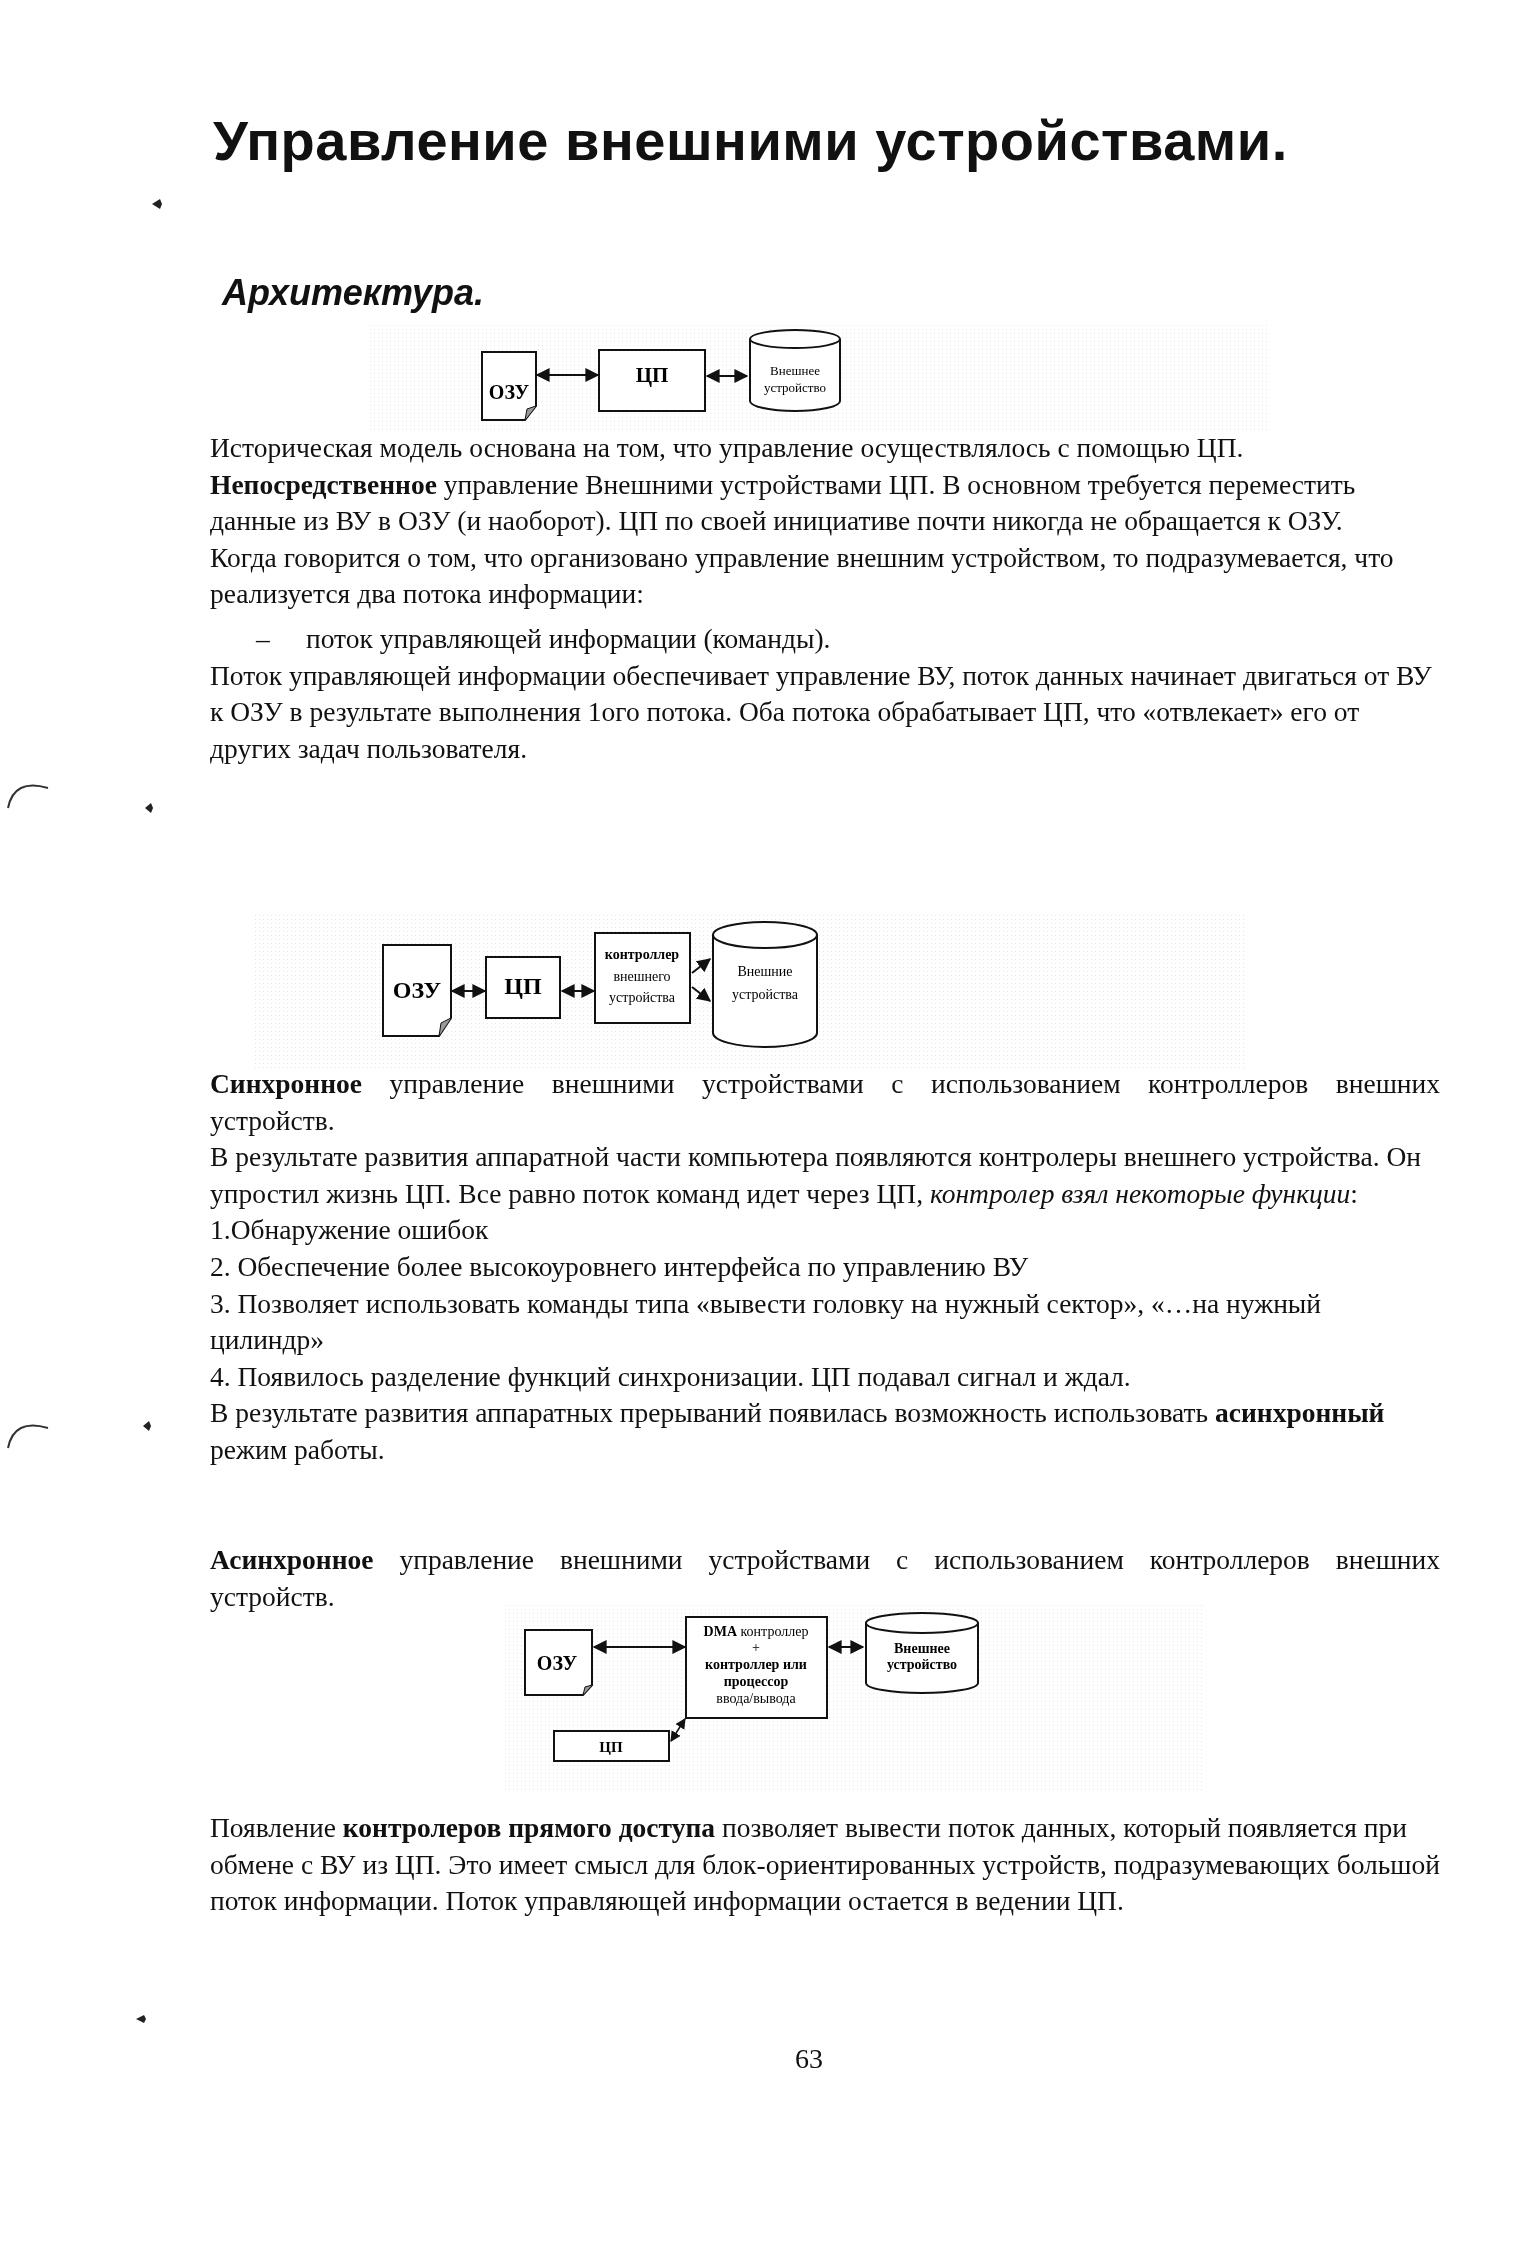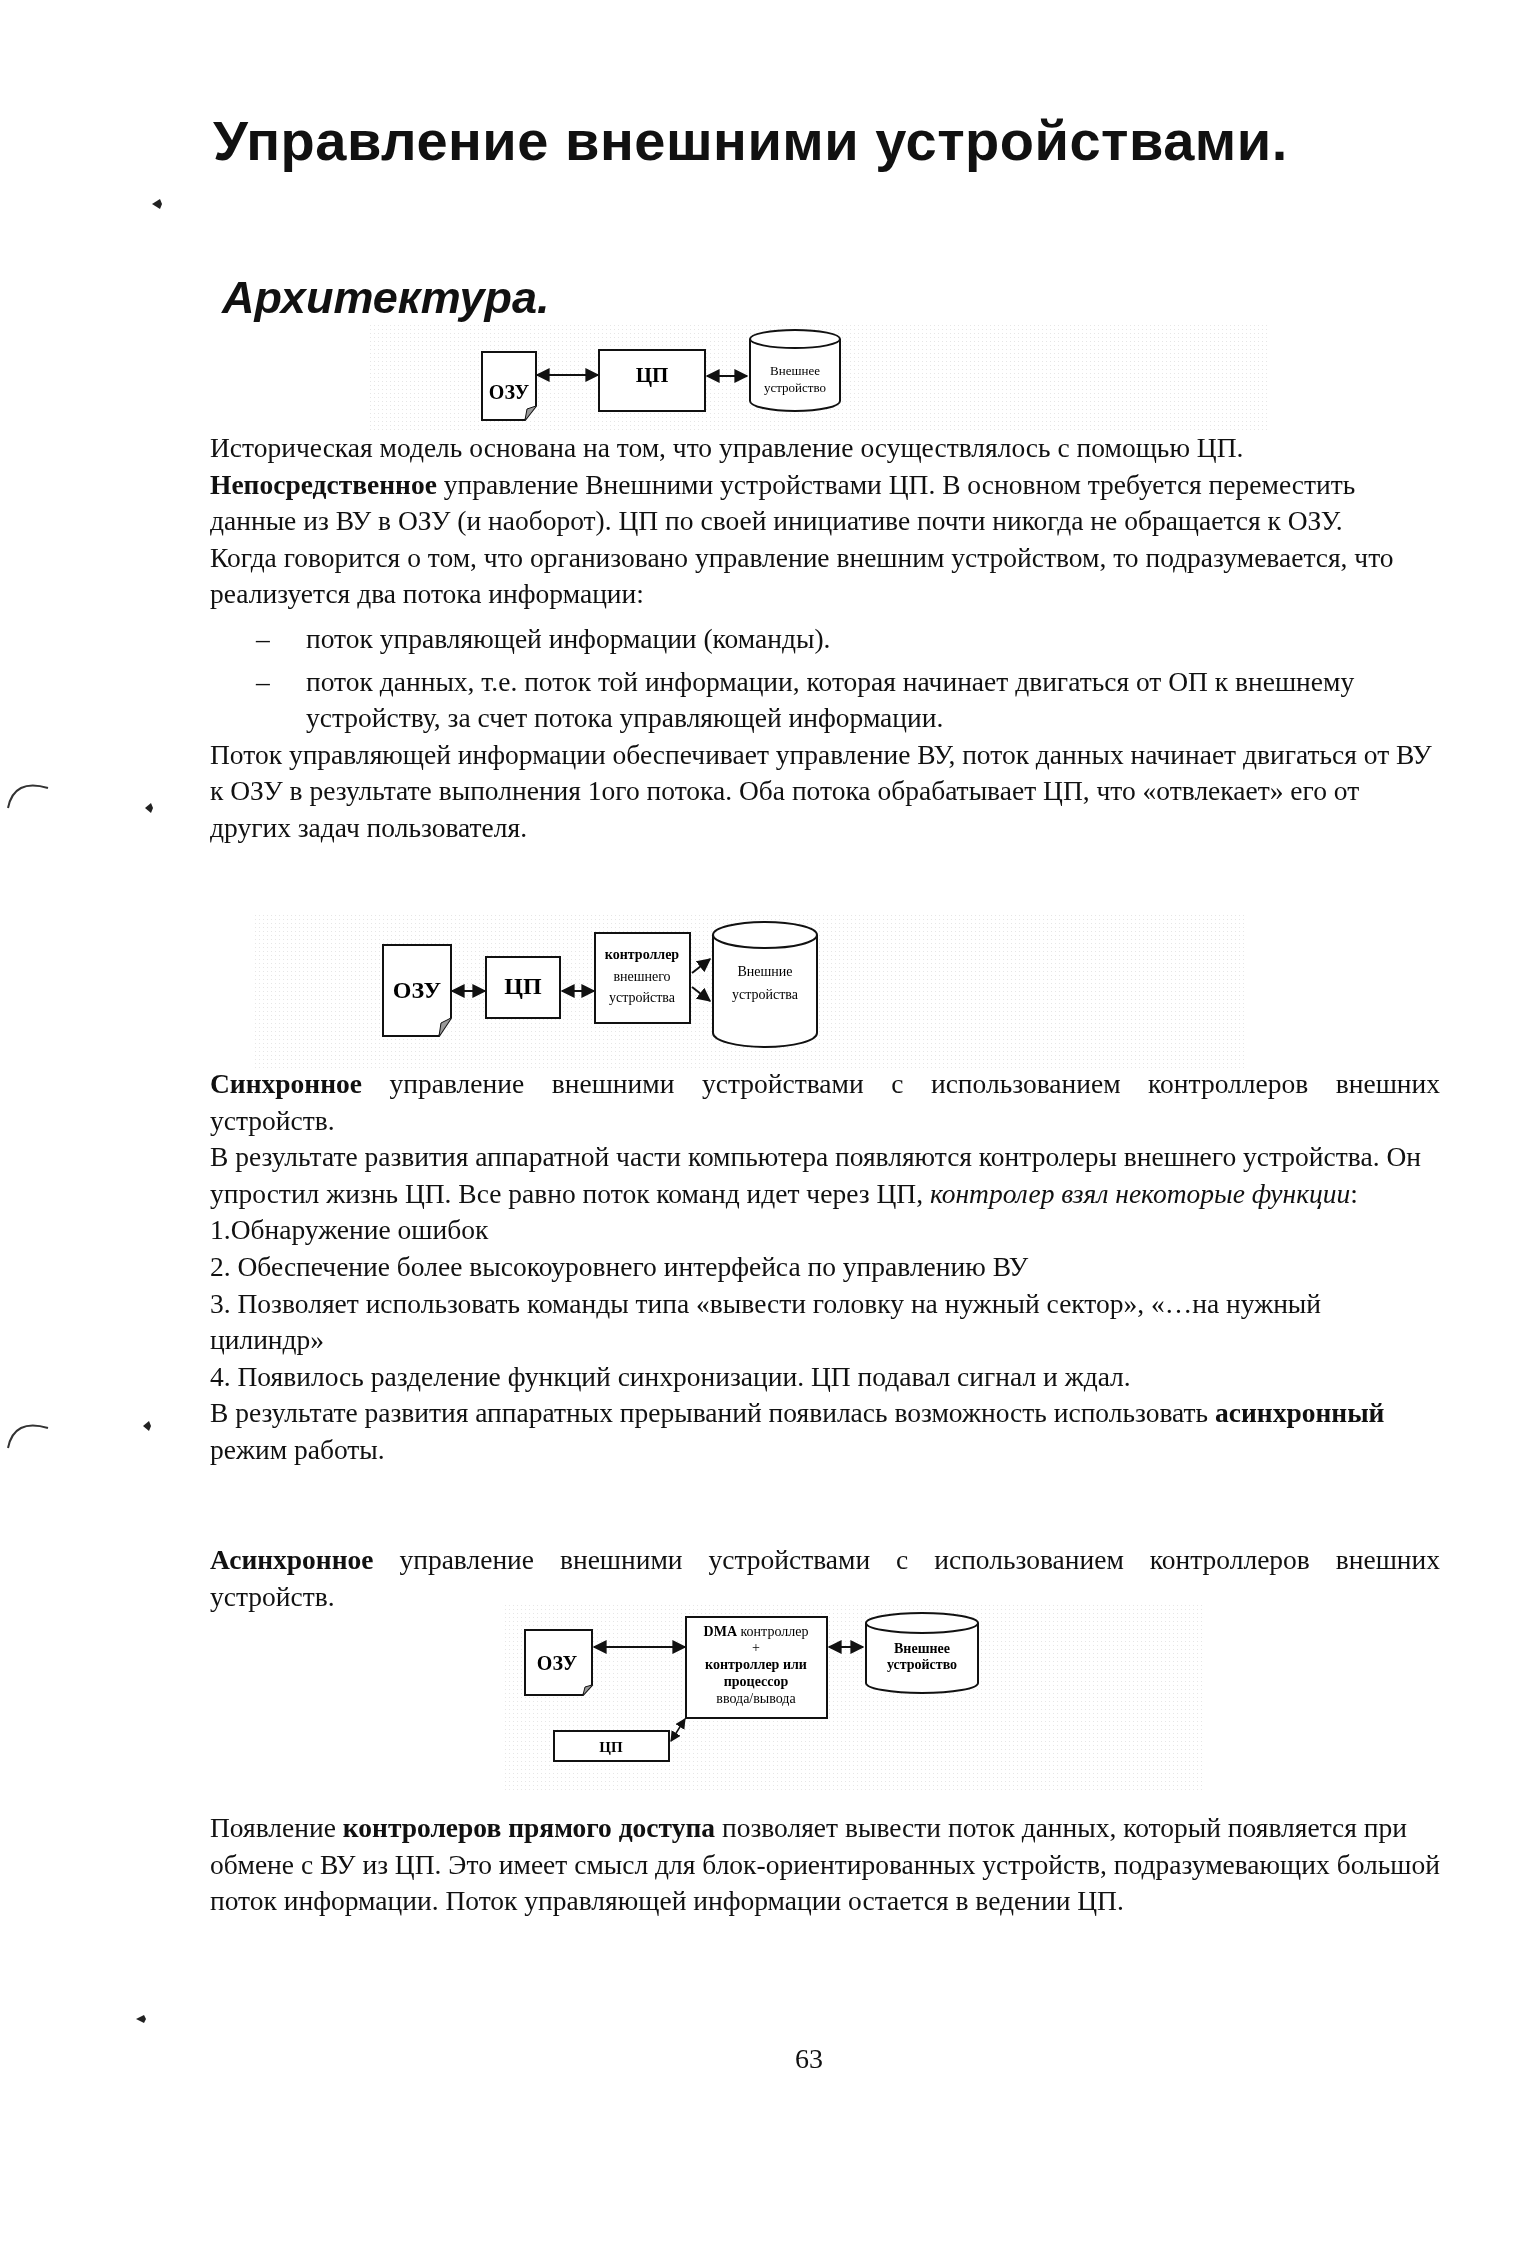--- a/index.html
+++ b/index.html
@@ -1,19 +1,19 @@
 <!DOCTYPE html>
 <html><head>
 <meta charset="utf-8">
 <style>
   html, body { margin: 0; padding: 0; background: #ffffff; }
   body { width: 1517px; height: 2241px; position: relative; overflow: hidden; color: #111; }
   .page { position: absolute; left: 0; top: 0; width: 1517px; height: 2241px; }
   .title { position: absolute; left: 213px; top: 108px; font-family: "Liberation Sans", sans-serif; font-weight: bold; font-size: 56px; letter-spacing: 0.5px; }
-  .subtitle { position: absolute; left: 222px; top: 272px; font-family: "Liberation Sans", sans-serif; font-weight: bold; font-style: italic; font-size: 45px; }
+  .subtitle { position: absolute; left: 222px; top: 272px; font-family: "Liberation Sans", sans-serif; font-weight: bold; font-style: italic; font-size: 36px; }
   .txt { position: absolute; left: 210px; font-family: "Liberation Serif", serif; font-size: 27.5px; line-height: 36.6px; width: 1230px; }
   .txt p { margin: 0; }
   .justify { text-align: justify; text-align-last: left; }
   .bullet { padding-left: 96px; text-indent: -50px; }
   .bullet .dash { display: inline-block; width: 50px; text-indent: 0; }
   b { font-weight: bold; }
   i { font-style: italic; }
   .diagram { position: absolute; }
   .diagram svg { display: block; }
   .pagenum { position: absolute; left: 795px; top: 2043px; font-family: "Liberation Serif", serif; font-size: 28px; }
@@ -74,21 +74,20 @@
       <text x="425" y="50" text-anchor="middle" font-family="Liberation Serif, serif" font-size="13">Внешнее</text>
       <text x="425" y="67" text-anchor="middle" font-family="Liberation Serif, serif" font-size="13">устройство</text>
     </svg>
   </div>
 
   <div class="txt" style="top:430px;">
     <p>Историческая модель основана на том, что управление осуществлялось с помощью ЦП.</p>
     <p><b>Непосредственное</b><span> управление Внешними устройствами  ЦП. В основном требуется переместить данные из ВУ  в ОЗУ (и наоборот). ЦП по своей инициативе почти никогда не обращается к ОЗУ.</span></p>
     <p>Когда говорится о том, что организовано управление внешним устройством, то подразумевается, что реализуется два потока информации:</p>
     <p class="bullet" style="margin-top:8px;"><span class="dash">–</span><span>поток управляющей информации (команды).</span></p>
-    <p class="bullet" style="margin-top:6px;width:1180px;"><span class="dash">–</span><span>поток данных, т.е. поток той информации, которая начинает двигаться от ОП к внешнему устройству, за счет потока управляющей информации.</span></p>
     <p>Поток управляющей информации обеспечивает управление ВУ, поток данных начинает двигаться от ВУ к ОЗУ в результате выполнения 1ого потока. Оба потока обрабатывает ЦП, что «отвлекает» его от других задач пользователя.</p>
   </div>
 
   <div class="diagram" style="left:255px;top:915px;">
     <svg width="990" height="155">
       <rect x="0" y="0" width="990" height="155" fill="url(#dots)"></rect>
       <g>
         <path d="M128 30 L196 30 L196 103 L184 121 L128 121 Z" fill="#fff" stroke="#111" stroke-width="2"></path>
         <path d="M184 121 L186 108 L196 103" fill="#999" stroke="#111" stroke-width="1"></path>
       </g>

